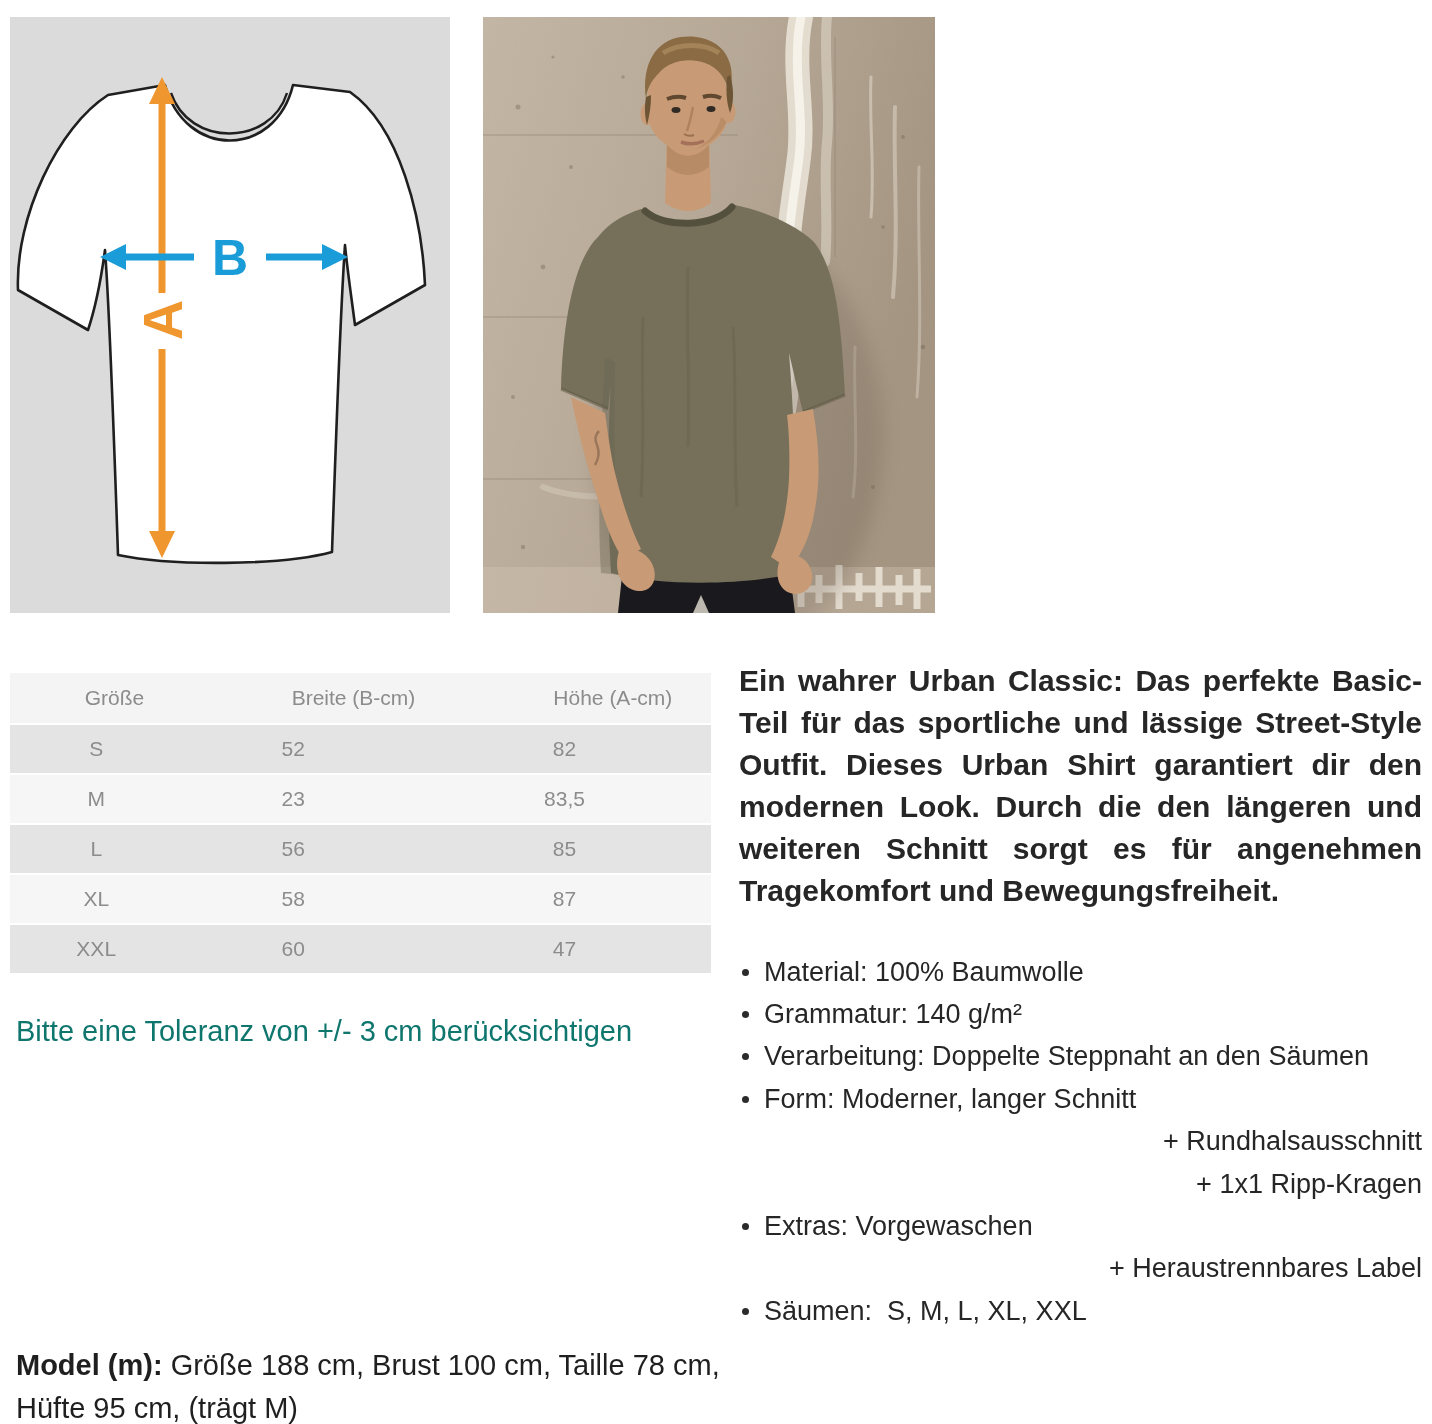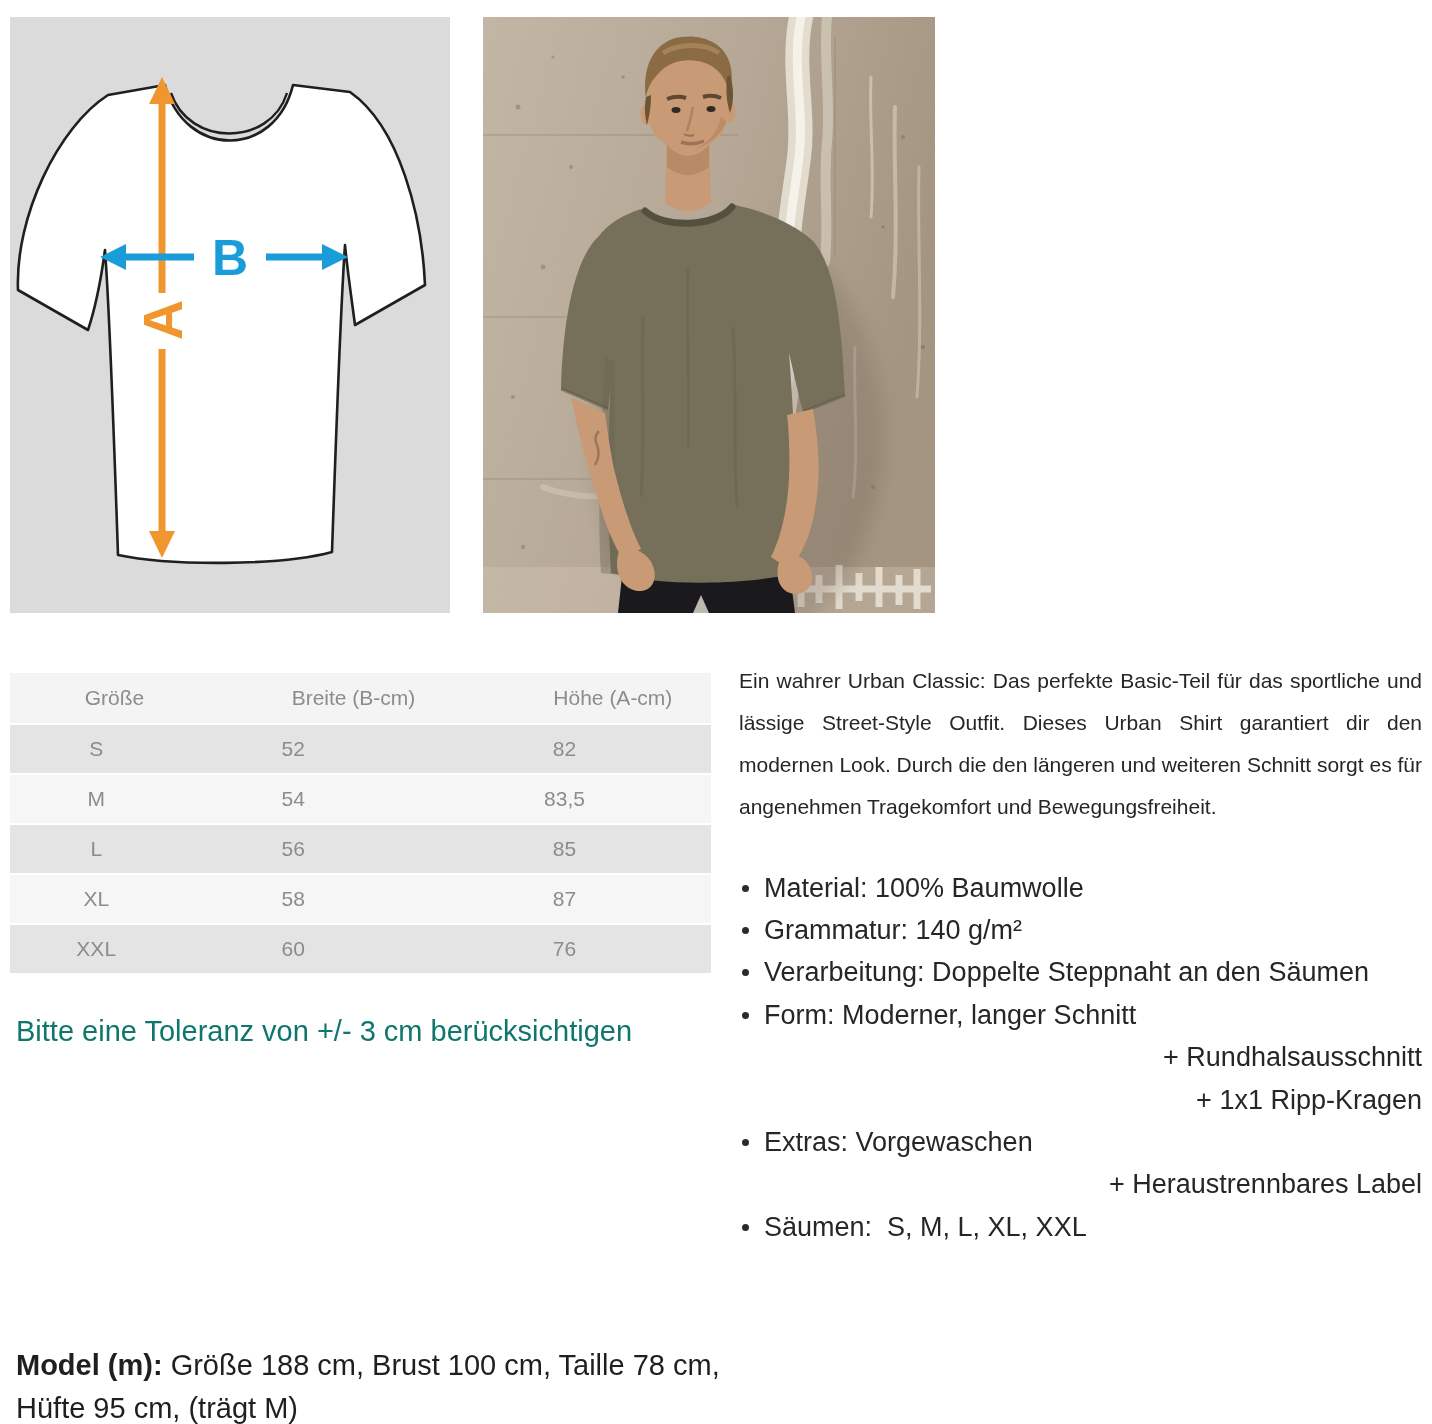--- a/index.html
+++ b/index.html
@@ -36,21 +36,21 @@
   .t-body .t-row:nth-child(odd){background:var(--table-row-odd-bg,#E4E4E4);}
   .t-body .t-row:nth-child(even){background:var(--table-row-even-bg,#F6F6F6);}
   .cell{position:absolute;top:50%;transform:translate(-50%,-50%);white-space:nowrap;}
   .h1{left:14.9%}.h2{left:49%}.h3{left:86%}
   .v1{left:12.3%}.v2{left:40.4%}.v3{left:79.1%}
 
   
   .tolerance{position:absolute;left:4px;top:1003px;margin:12px;font-size:29px;color:#0f766e;}
 
   .description{position:absolute;left:739px;top:660px;width:683px;color:var(--body-text,#262626);}
-  .para{margin:0;font-size:21px;line-height:42px;text-align:justify;}
+  .para{margin:0;font-size:30px;line-height:42px;text-align:justify;font-weight:bold;}
   .bullets{margin-top:39px;}
   .bullet-line{display:flex;align-items:center;height:42.4px;font-size:27px;}
   .bullet-line .dot{width:7px;height:7px;border-radius:50%;background:#2b2b2b;
                     margin:0 15px 0 3px;flex:0 0 auto;}
   .bullet-line.indent{padding-left:107px;justify-content:flex-end;}
   .bullet-text{white-space:pre-wrap;}
 
   .model-info{position:absolute;left:8px;top:1336px;width:720px;margin:8px;
               font-size:29px;line-height:43px;color:#1f1f1f;}
   .model-info strong{font-weight:bold;}
@@ -216,37 +216,37 @@
       <span class="cell h3">Höhe (A-cm)</span>
     </div>
     <div class="t-body" id="table-body">
         <div class="t-row">
           <span class="cell v1">S</span>
           <span class="cell v2">52</span>
           <span class="cell v3">82</span>
         </div>
         <div class="t-row">
           <span class="cell v1">M</span>
-          <span class="cell v2">54</span>
+          <span class="cell v2">23</span>
           <span class="cell v3">83,5</span>
         </div>
         <div class="t-row">
           <span class="cell v1">L</span>
           <span class="cell v2">56</span>
           <span class="cell v3">85</span>
         </div>
         <div class="t-row">
           <span class="cell v1">XL</span>
           <span class="cell v2">58</span>
           <span class="cell v3">87</span>
         </div>
         <div class="t-row">
           <span class="cell v1">XXL</span>
           <span class="cell v2">60</span>
-          <span class="cell v3">76</span>
+          <span class="cell v3">47</span>
         </div>
       </div>
   </div>
 
   <p class="tolerance">Bitte eine Toleranz von +/- 3 cm berücksichtigen</p>
 
   <div class="description">
     <p class="para">Ein wahrer Urban Classic: Das perfekte Basic-Teil für das sportliche und lässige Street-Style Outfit. Dieses Urban Shirt garantiert dir den modernen Look. Durch die den längeren und weiteren Schnitt sorgt es für angenehmen Tragekomfort und Bewegungsfreiheit.</p>
     <div class="bullets" id="bullets">
         <div class="bullet-line">

